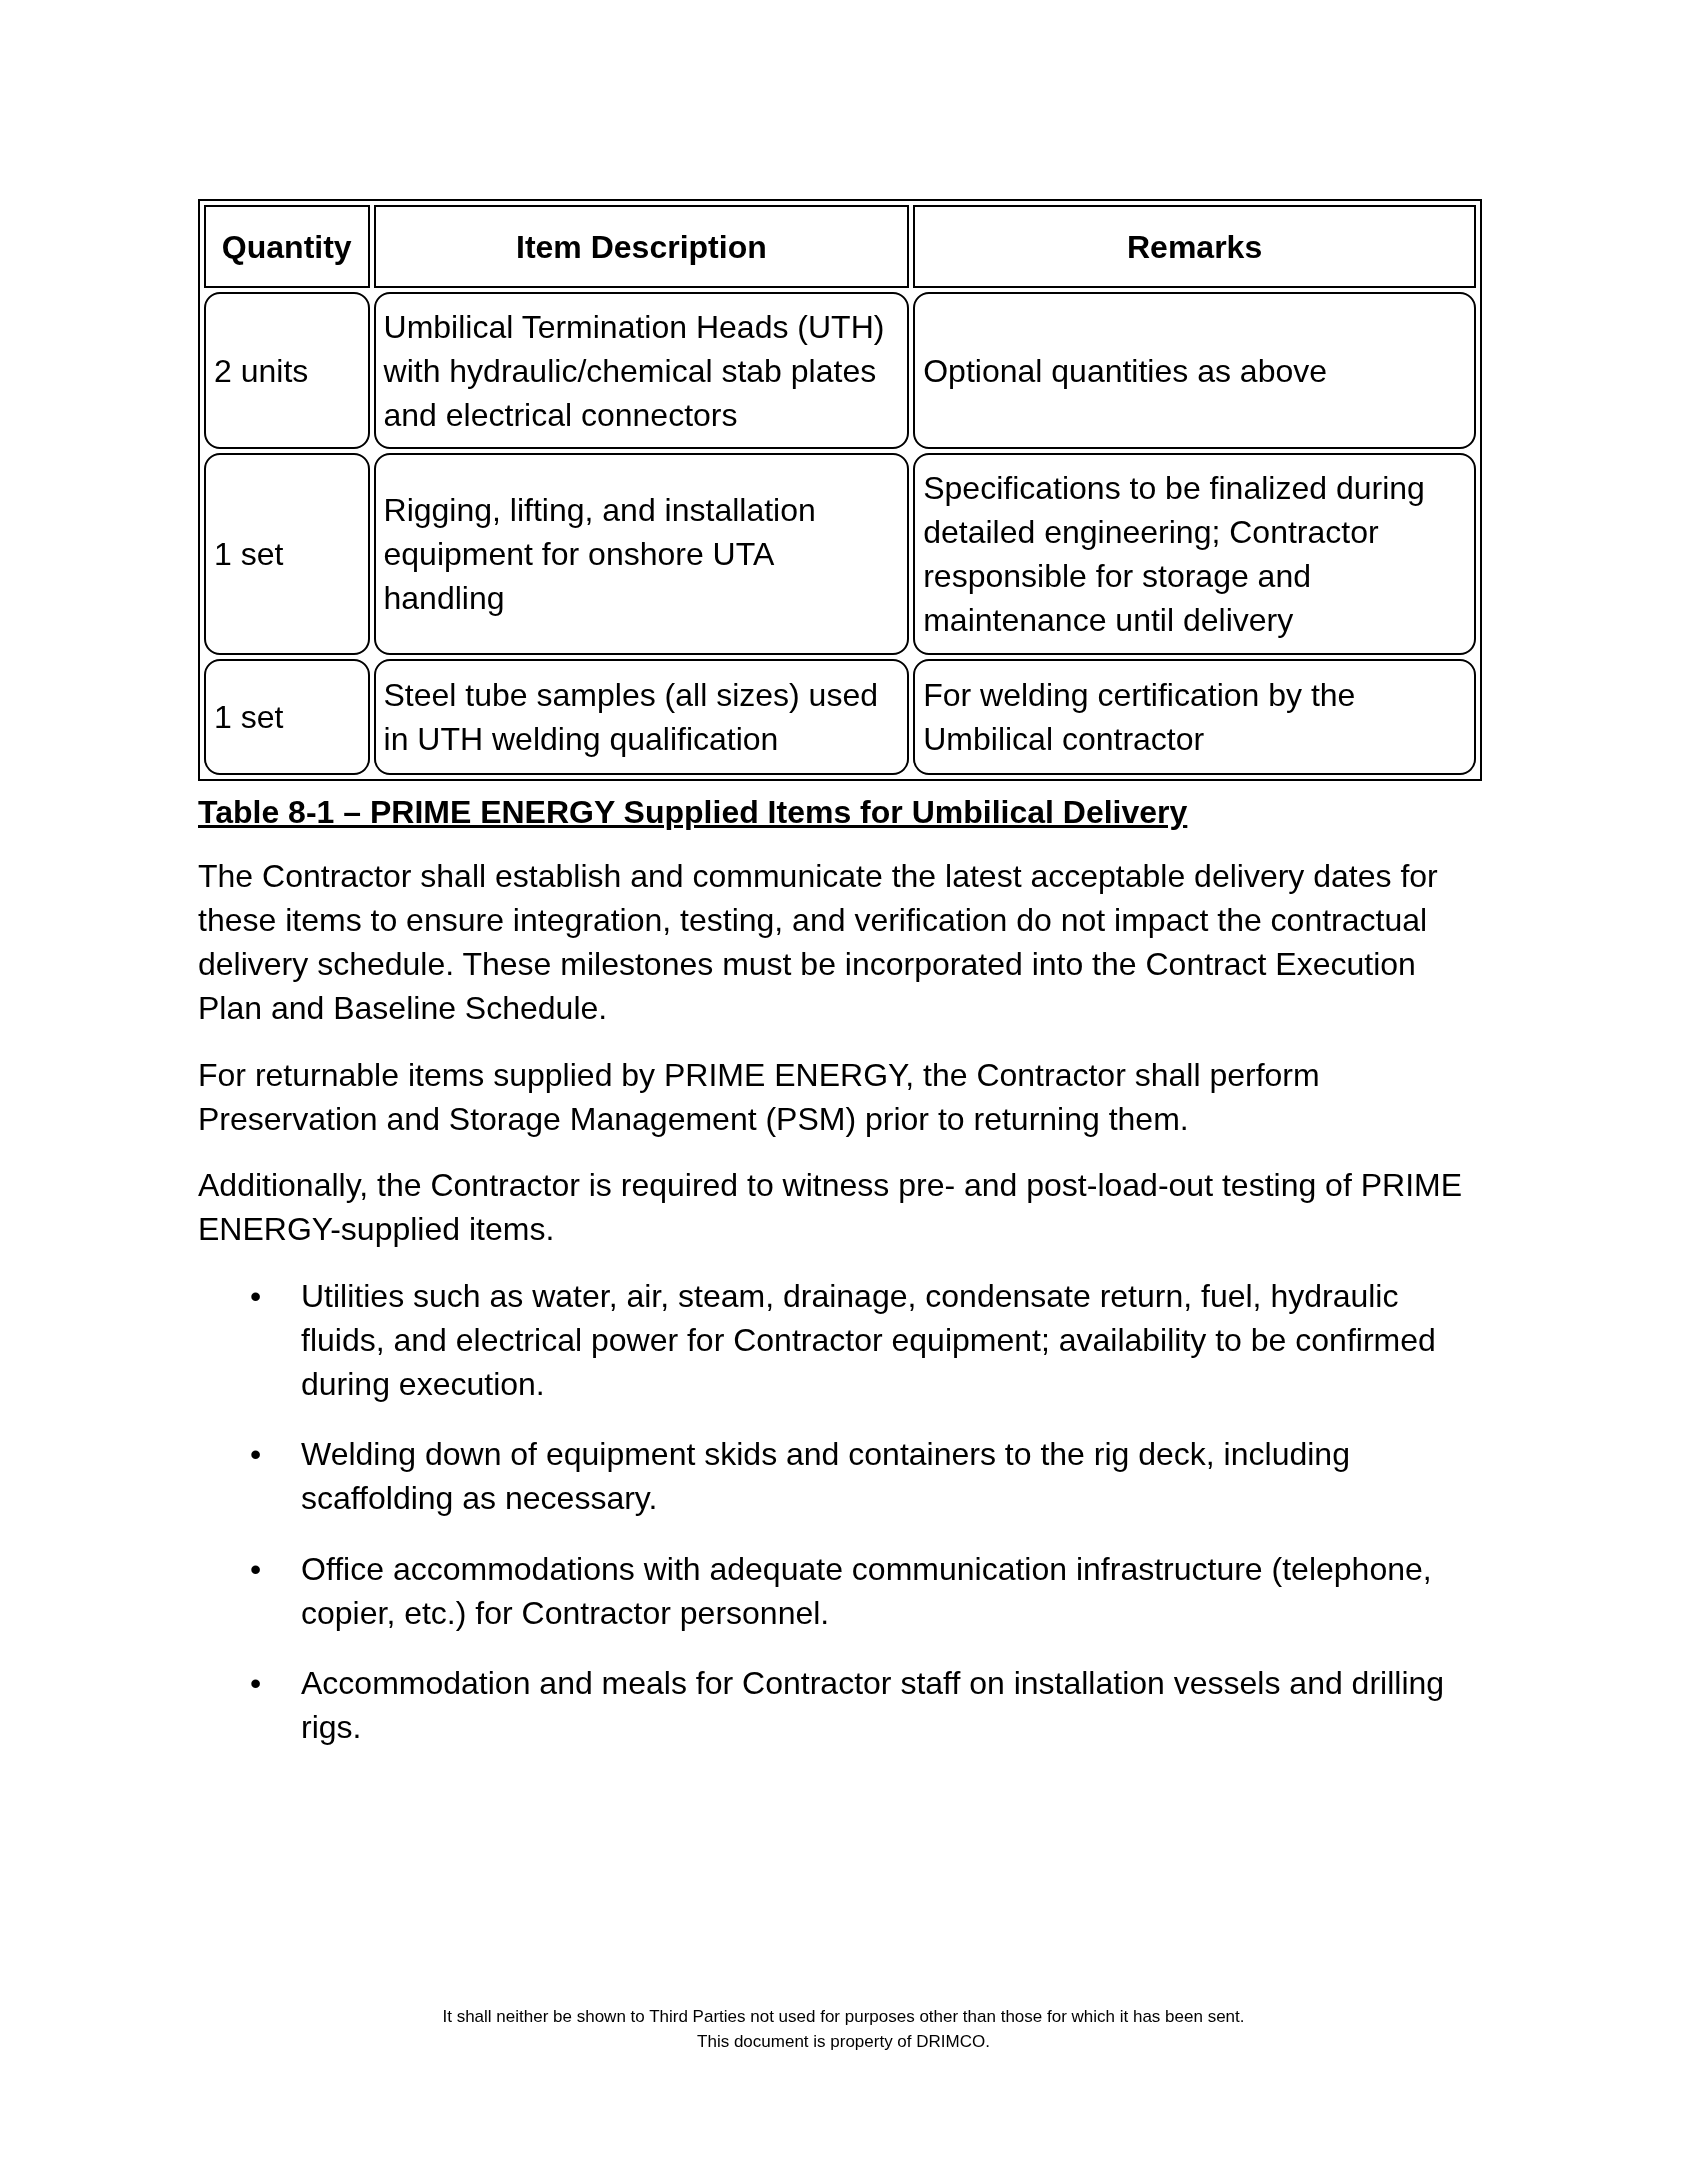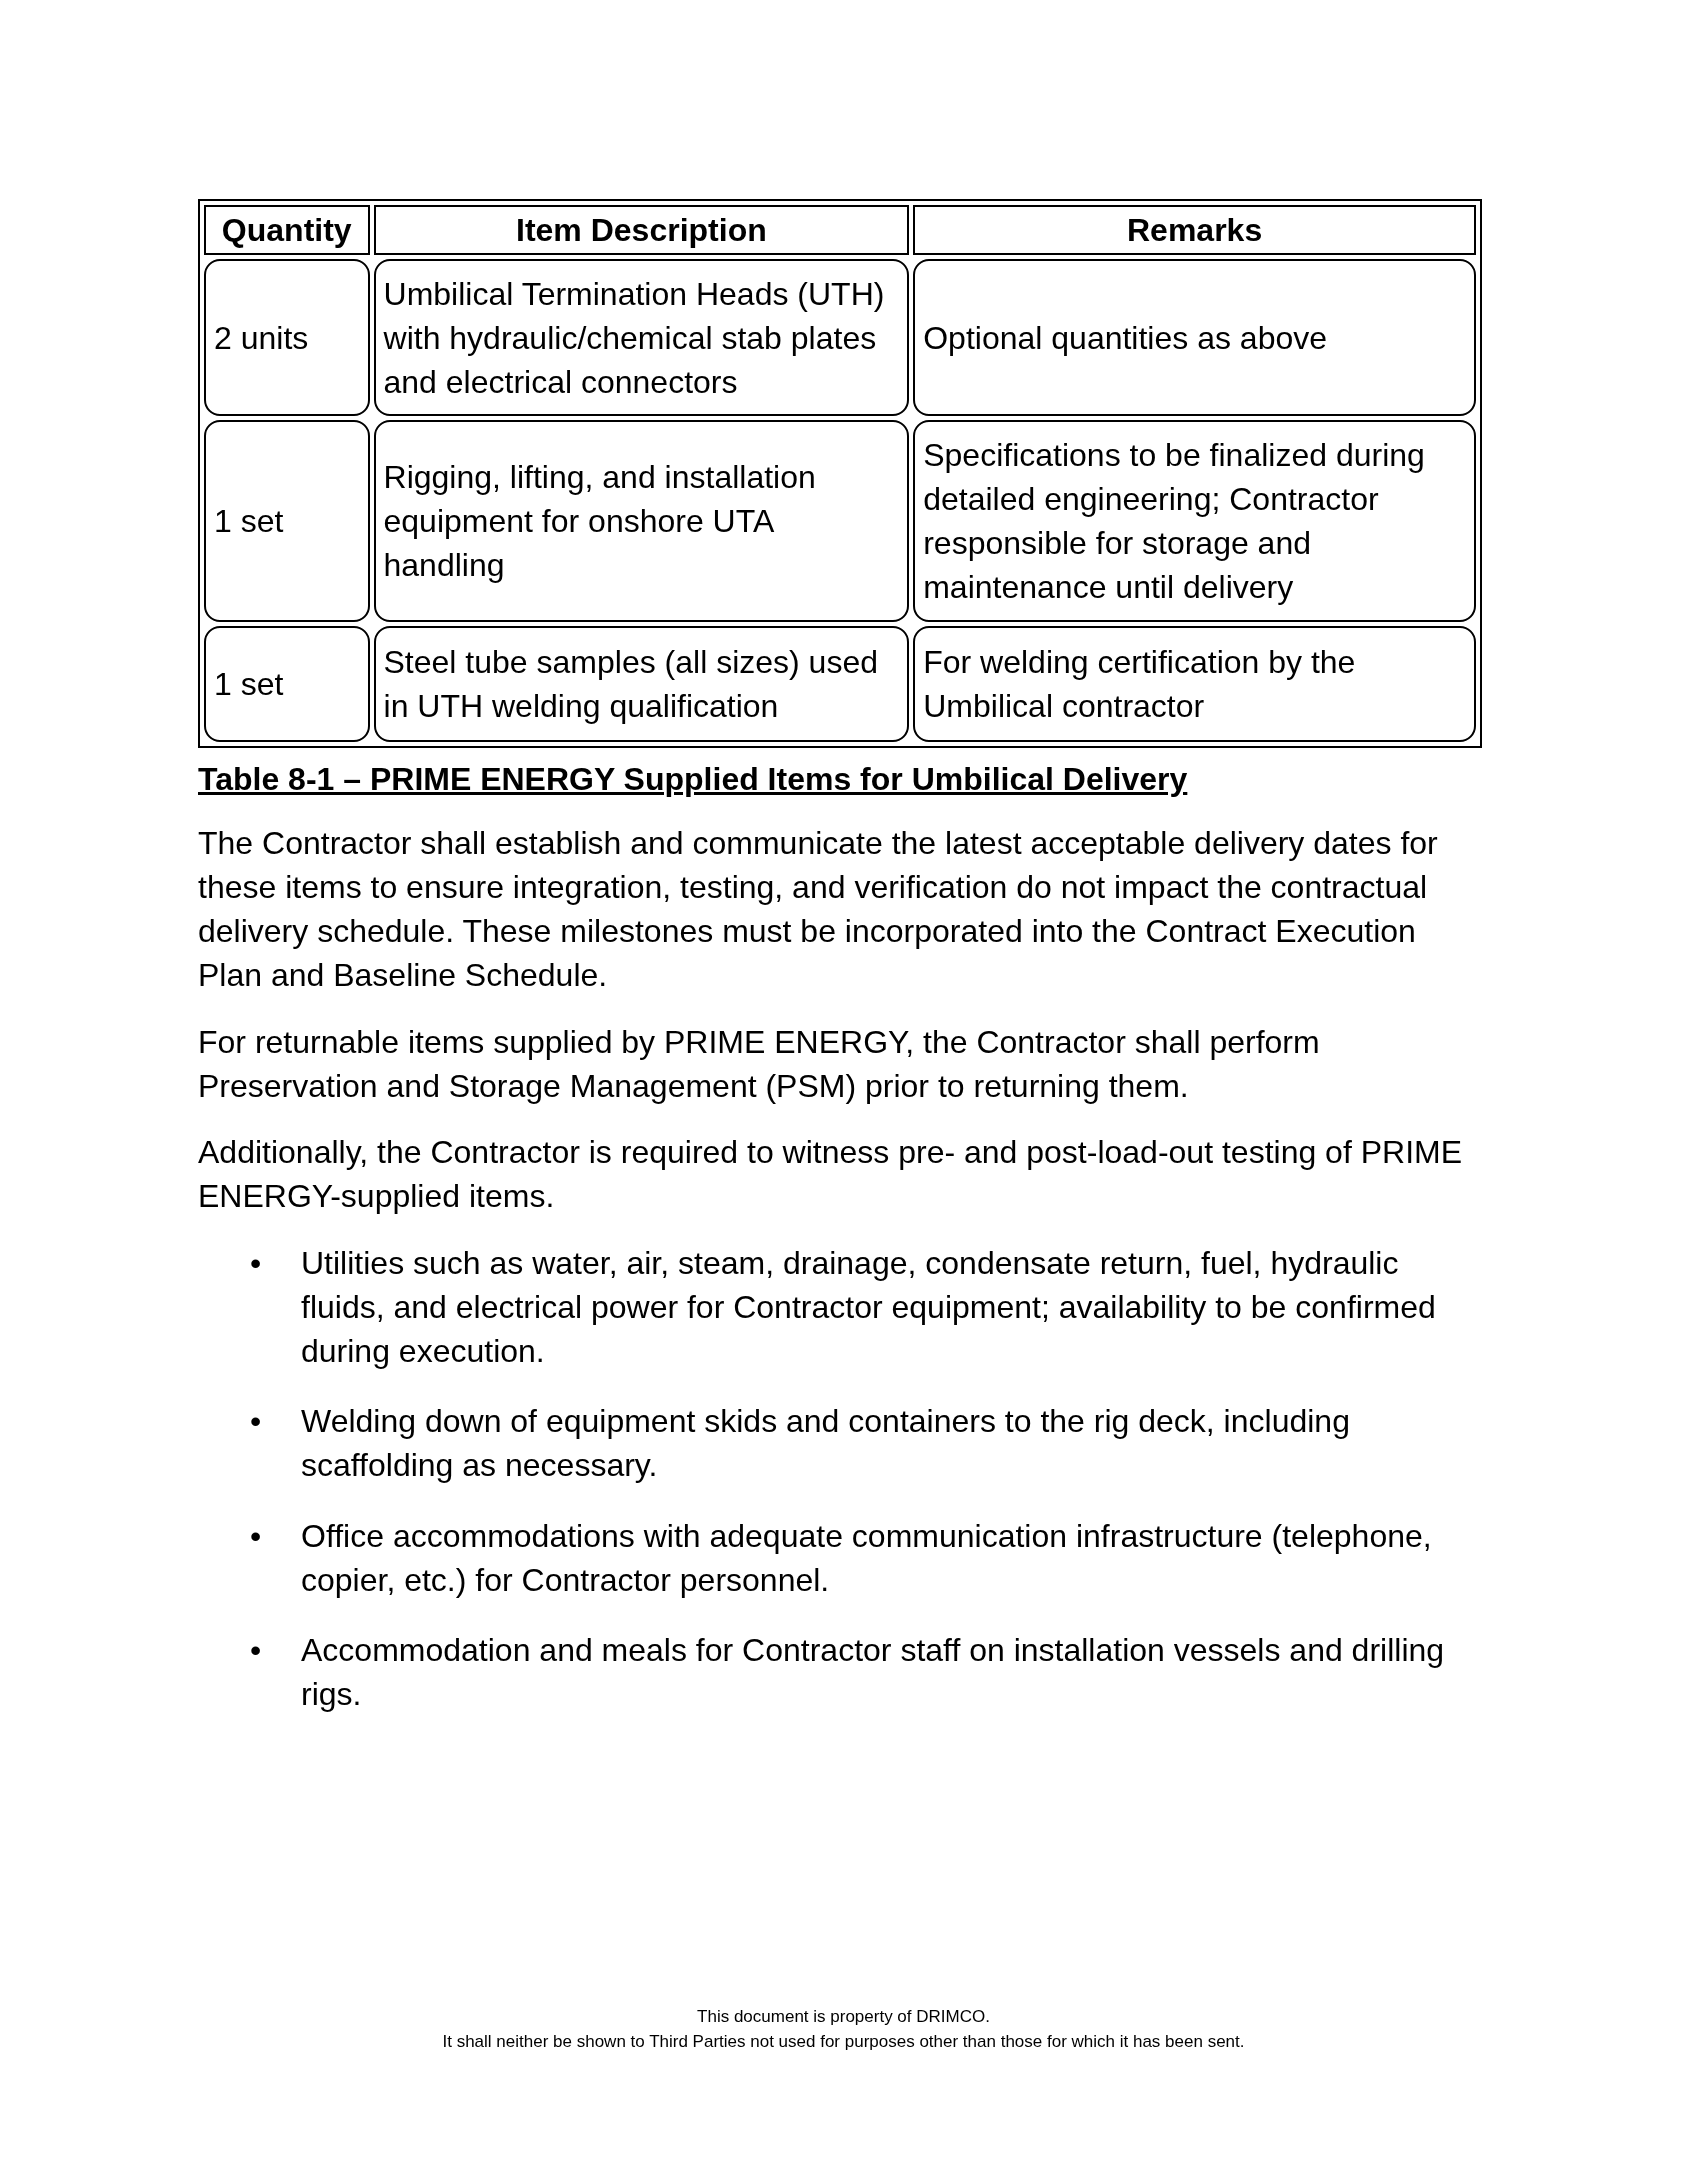--- a/index.html
+++ b/index.html
@@ -42,21 +42,21 @@
     text-align: center;
     font-weight: bold;
   }
   table.items td {
     text-align: left;
     border-radius: 16px;
   }
   col.c-qty  { width: 165px; }
   col.c-desc { width: 534px; }
   col.c-rem  { width: 561px; }
-  tr.r-head { height: 50px; }
+  tr.r-head { height: 83px; }
   tr.r-1    { height: 157px; }
   tr.r-2    { height: 202px; }
   tr.r-3    { height: 116px; }
   .caption {
     font-weight: bold;
     margin: 9.3px 0 20px 0;
     text-decoration: underline;
   }
   p.body-par {
     margin: 0 0 22.5px 0;
@@ -139,16 +139,16 @@
   <ul class="bullet-list">
     <li>Utilities such as water, air, steam, drainage, condensate return, fuel, hydraulic fluids, and electrical power for Contractor equipment; availability to be confirmed during execution.</li>
     <li>Welding down of equipment skids and containers to the rig deck, including scaffolding as necessary.</li>
     <li>Office accommodations with adequate communication infrastructure (telephone, copier, etc.) for Contractor personnel.</li>
     <li>Accommodation and meals for Contractor staff on installation vessels and drilling rigs.</li>
   </ul>
 
 </div>
 
 <div class="page-footer">
+  <div>It shall neither be shown to Third Parties not used for purposes other than those for which it has been sent.</div>
   <div>This document is property of DRIMCO.</div>
-  <div>It shall neither be shown to Third Parties not used for purposes other than those for which it has been sent.</div>
 </div>
 
 
 </body></html>

